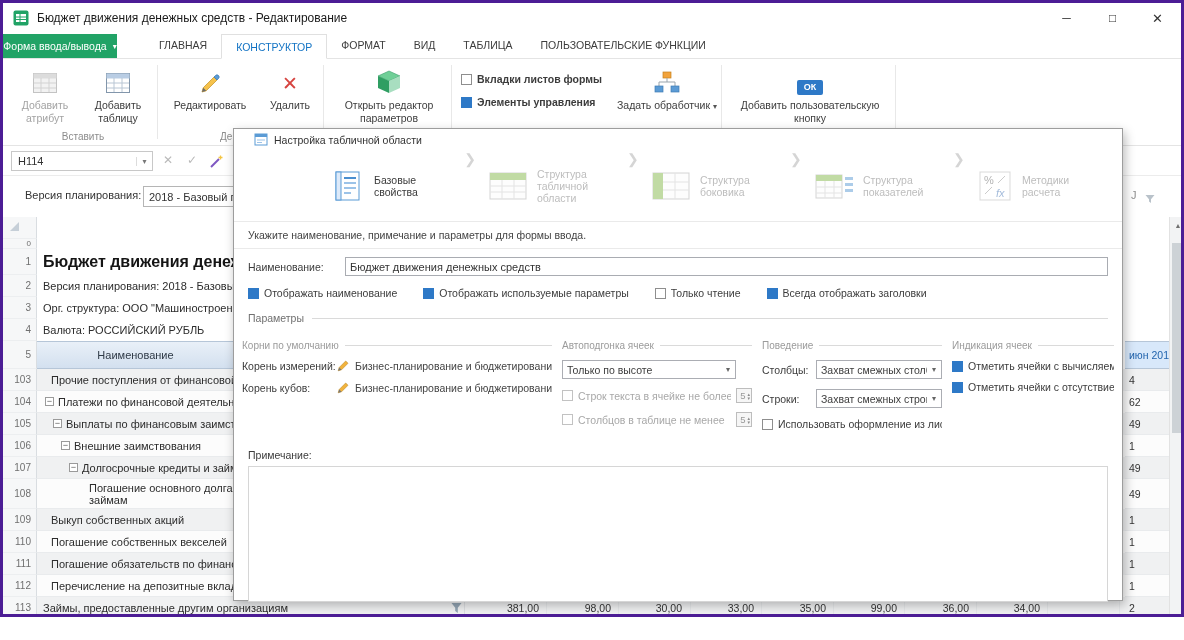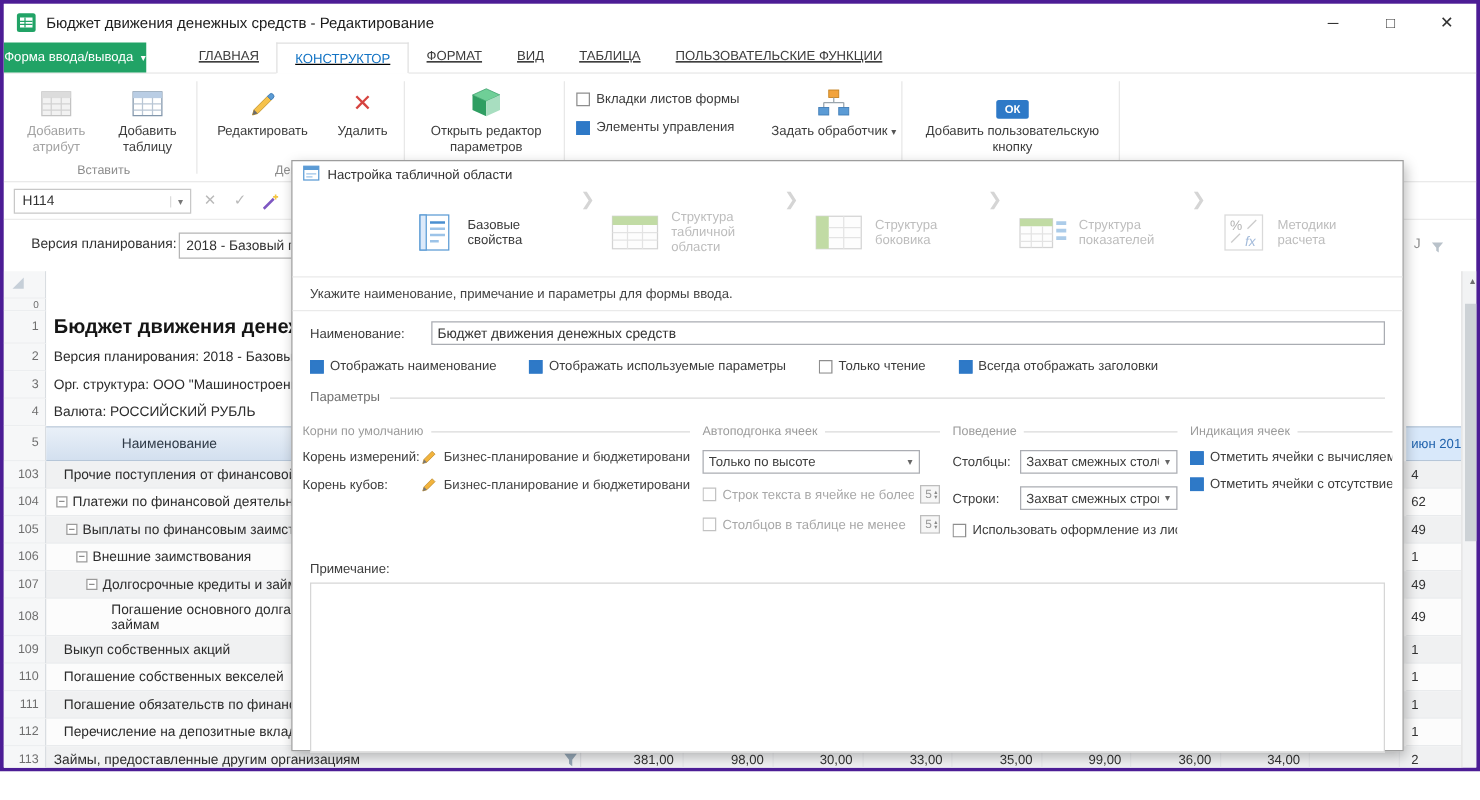--- a/index.html
+++ b/index.html
@@ -21,21 +21,21 @@
   .rtab { padding:0 14px; height:25px; line-height:25px; font-size:10.5px; color:#3c3c3c; white-space:nowrap; }
   .rtab.active { color:#1273c4; background:#fff; border:1px solid #e0e0e0; border-bottom:1px solid #fff; margin-bottom:-1px; }
 
   
   #ribbon { position:absolute; top:56px; left:0; right:0; height:87px; background:#fff; border-bottom:1px solid #e4e4e4; }
   .rsep { position:absolute; top:6px; bottom:6px; width:1px; background:#e8e8e8; }
   .bigbtn { position:absolute; top:6px; text-align:center; font-size:10.5px; color:#3d3d3d; line-height:1.2; }
   .bigbtn .ic { height:30px; display:flex; align-items:flex-end; justify-content:center; margin-bottom:4px; }
   .bigbtn.dis-btn { color:#a3a3a3; }
   .grp-label { position:absolute; bottom:3px; font-size:10px; color:#8c8c8c; text-align:center; }
-  .rcb { position:absolute; left:458px; display:flex; align-items:flex-end; gap:5px; font-size:10.5px; color:#3c3c3c; white-space:nowrap; }
+  .rcb { position:absolute; left:458px; display:flex; align-items:flex-end; gap:5px; font-size:10.5px; color:#3c3c3c; white-space:nowrap;font-weight:bold; }
   .cbox { width:11px; height:11px; border:1px solid #8e8e8e; background:#fff; flex:none; }
   .cbox.checked { background:#2e79c7; border-color:#2e79c7; }
   .xmark { font-size:19px; font-weight:bold; color:#d64440; line-height:22px; }
   .ok-badge { width:26px; height:15px; background:#2e79c7; border-radius:2px; color:#fff; font-size:9px; font-weight:bold; display:flex; align-items:center; justify-content:center; }
   .dd2 { font-size:8px; color:#555; }
 
   
   #formulabar { position:absolute; top:143px; left:0; right:0; height:30px; background:#fff; border-bottom:1px solid #ececec; }
   #namebox { position:absolute; left:8px; top:5px; width:142px; height:20px; border:1px solid #c8c8c8; display:flex; align-items:center; font-size:11px; color:#333; }
   #namebox .nb-txt { flex:1; padding-left:6px; }
@@ -74,21 +74,21 @@
   #vscroll { position:absolute; left:1166px; top:214px; width:17px; height:410px; background:#f2f3f4; border-left:1px solid #e2e2e2; }
   .vs-btn { position:absolute; left:0; right:0; height:16px; display:flex; align-items:center; justify-content:center; font-size:7px; color:#707070; }
   #vs-up { top:0; } #vs-down { bottom:0; }
   #vs-thumb { position:absolute; left:2px; right:2px; top:26px; height:190px; background:#cdd2d6; }
   #hscroll { position:absolute; left:0; top:624px; width:1166px; height:16px; background:#eef0f1; }
   #hs-thumb { position:absolute; left:0; top:0; bottom:0; width:540px; background:#a9b3bb; }
   #scorner { position:absolute; left:1166px; top:624px; width:18px; height:16px; background:#e8eaec; }
 
   
   #dialog { position:absolute; left:230px; top:125px; width:890px; height:473px; background:#fff; border:1px solid #9d9d9d; box-shadow:2px 4px 10px rgba(0,0,0,.28); z-index:50; font-size:10.5px; color:#3c3c3c; }
-  .dlg-title { height:22px; display:flex; align-items:center; gap:6px; padding-left:8px; font-size:10.5px; color:#333; }
+  .dlg-title { height:22px; display:flex; align-items:center; gap:6px; padding-left:20px; font-size:10.5px; color:#333; }
   .dlg-steps { height:70px; display:flex; justify-content:space-between; padding:0 22px 0 95px; }
   .step { display:flex; align-items:center; gap:9px; }
   .sicon { display:inline-flex; }
   .step:not(.active) .sicon { opacity:.5; }
   .slabel { width:78px; font-size:10.5px; line-height:12px; color:#bdbdbd; }
   .step.active .slabel { color:#3a3a3a; }
   .chev { color:#d5d5d5; font-size:14px; }
   .hline { height:1px; background:#eaeaea; }
   .dlg-instr { padding:7px 14px; font-size:10.5px; color:#444; }
   .name-row { display:flex; align-items:center; margin:8px 14px 0; }
@@ -140,21 +140,21 @@
     <span class="win-btn" id="btn-min">─</span>
     <span class="win-btn" id="btn-max">□</span>
     <span class="win-btn" id="btn-close">✕</span>
   </div>
 
   <div id="tabstrip">
     <div id="file-btn">
       <span>Форма ввода/вывода</span>
       <span class="dd">▾</span>
     </div>
-    <div style="display:flex;align-items:flex-end;text-decoration:underline;">
+    <div style="display:flex;align-items:flex-end;">
         <div class="rtab">ГЛАВНАЯ</div>
         <div class="rtab active">КОНСТРУКТОР</div>
         <div class="rtab">ФОРМАТ</div>
         <div class="rtab">ВИД</div>
         <div class="rtab">ТАБЛИЦА</div>
         <div class="rtab">ПОЛЬЗОВАТЕЛЬСКИЕ ФУНКЦИИ</div>
       </div>
   </div>
 
   <div id="ribbon">

